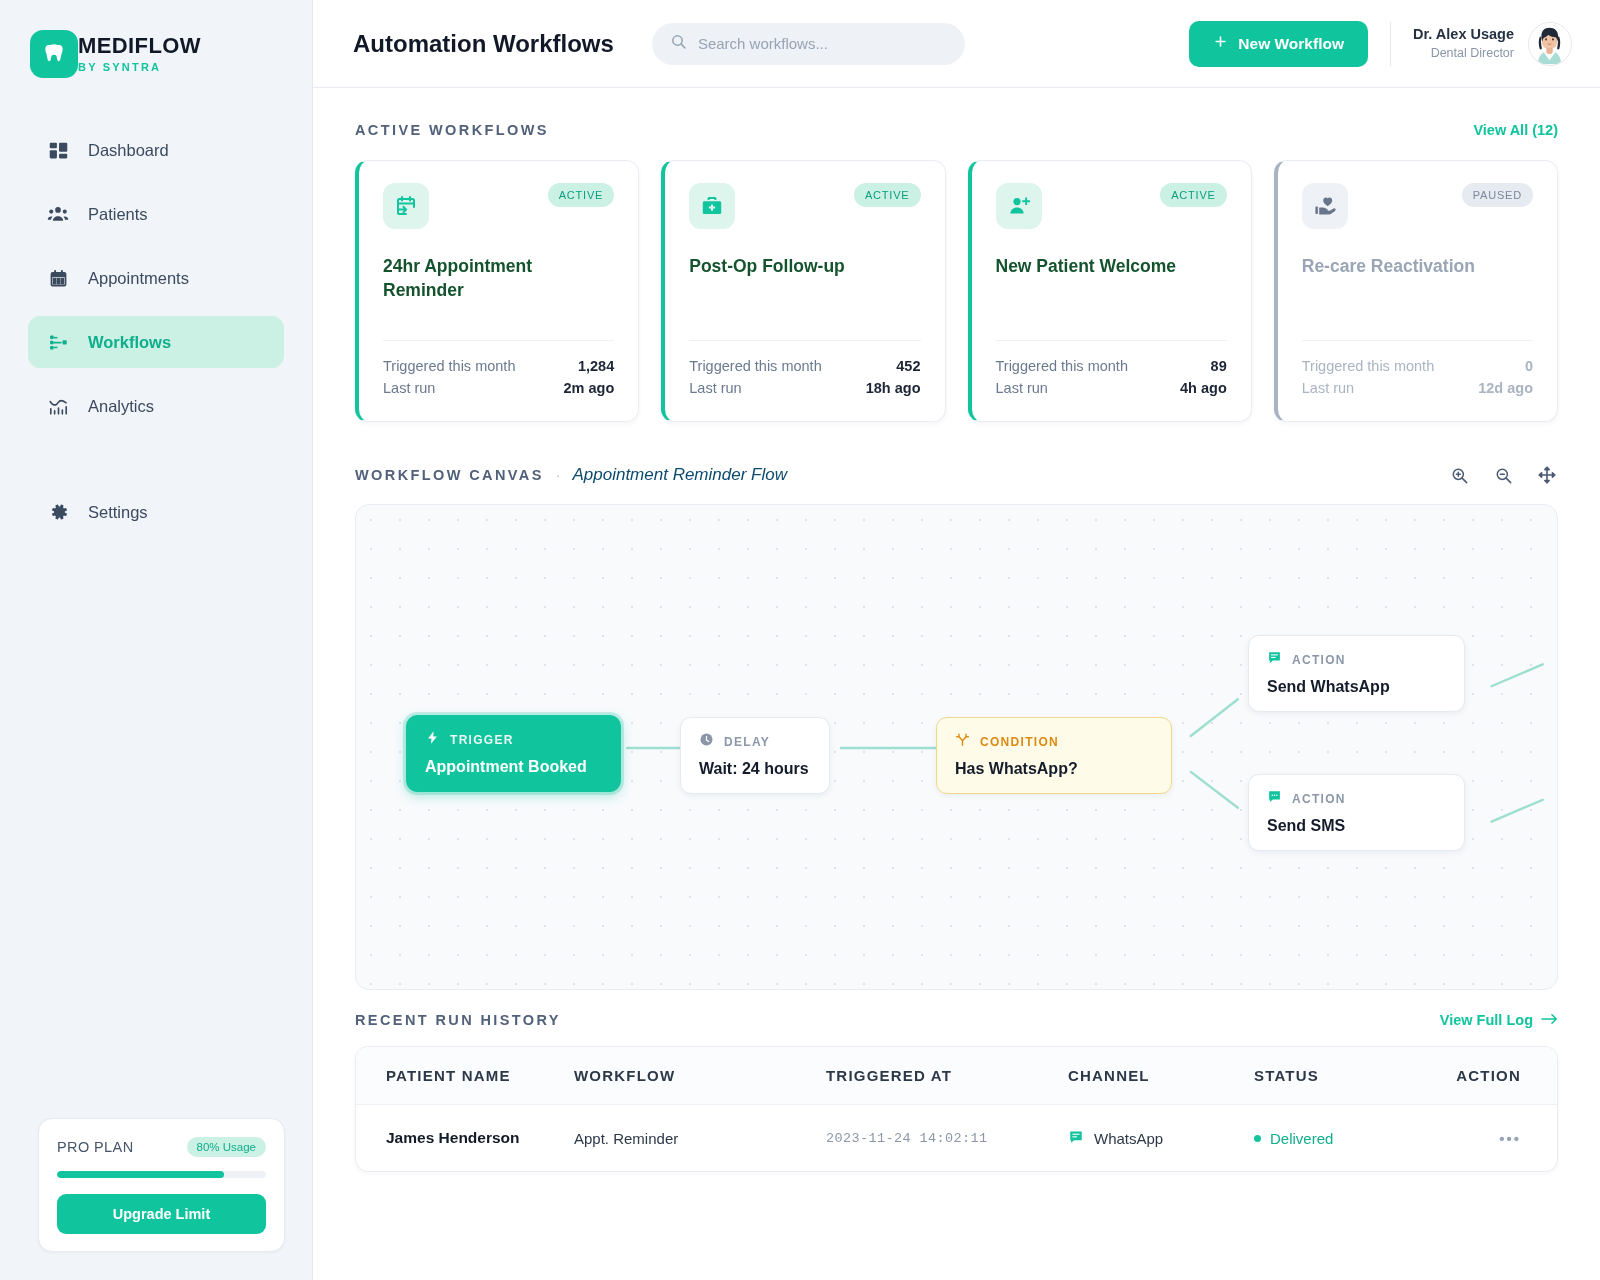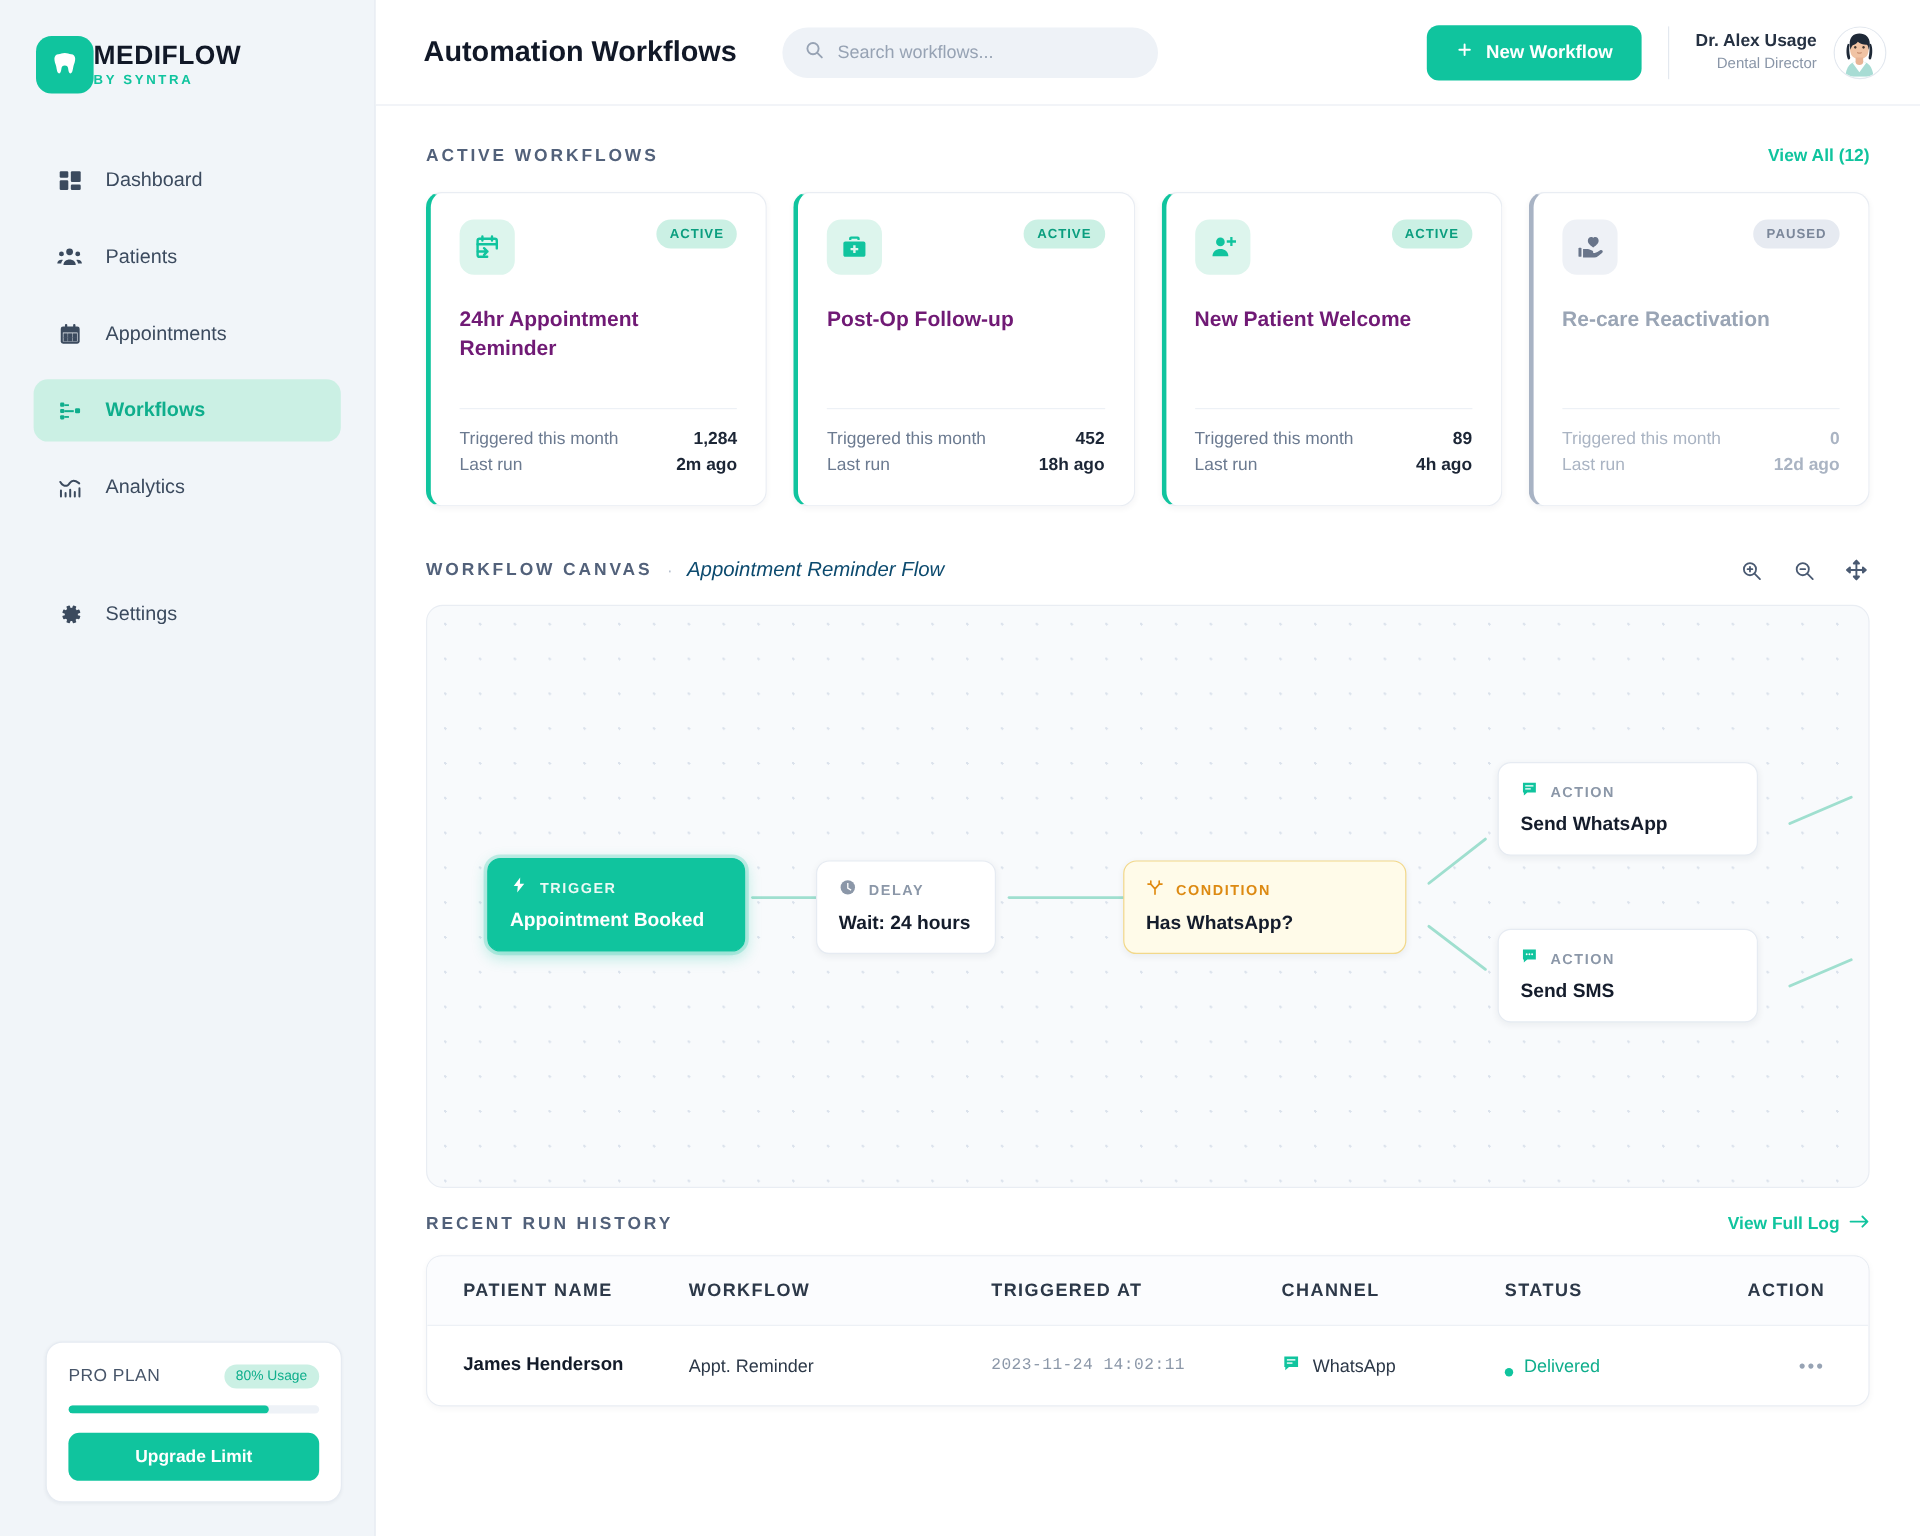--- a/index.html
+++ b/index.html
@@ -121,27 +121,27 @@
     display: flex; flex-direction: column;
   }
   .wcard.paused { border-left-color: #a8b3c4; }
   .wcard-top { display: flex; align-items: flex-start; justify-content: space-between; }
   .wc-icon {
     width: 46px; height: 46px; border-radius: 12px; background: #ddf5ed;
     display: flex; align-items: center; justify-content: center;
   }
   .wcard.paused .wc-icon { background: #eef1f6; }
   .badge {
-    font-size: 11px; font-weight: 700; letter-spacing: .8px;
+    font-size: 11px; font-weight: 400; letter-spacing: .8px;
     padding: 6px 11px; border-radius: 999px;
     background: #cbf0e4; color: #0b9e7f;
   }
   .badge.grey { background: #e6eaf1; color: #7b879a; }
   .wc-name {
-    margin-top: 26px; font-size: 17.5px; font-weight: 700; color: #701a75;
+    margin-top: 26px; font-size: 17.5px; font-weight: 700; color: #14532d;
     line-height: 1.35;
   }
   .wcard.paused .wc-name { color: #9aa5b5; }
   .wc-rule { border-top: 1px solid #edf1f6; margin-top: auto; }
   .wc-stats { padding-top: 14px; }
   .wc-row { display: flex; justify-content: space-between; align-items: baseline; padding: 3px 0; }
   .wc-k { font-size: 14.5px; color: #6b7a90; }
   .wc-v { font-size: 14.5px; font-weight: 700; color: #1c2636; }
   .wcard.paused .wc-k, .wcard.paused .wc-v { color: #aab4c3; }
   .wcard.paused .wc-v { font-weight: 700; }
@@ -199,21 +199,21 @@
   .td { font-size: 15px; color: #2c3848; }
   .c1 { flex: 0 0 218px; padding-left: 30px; }
   .c2 { flex: 0 0 252px; }
   .c3 { flex: 0 0 242px; }
   .c4 { flex: 0 0 186px; }
   .c5 { flex: 0 0 186px; }
   .c6 { flex: 1 1 auto; text-align: right; padding-right: 36px; }
   .td.name { font-weight: 700; color: #131b29; font-size: 15.5px; }
   .td.ts { font-family: "Liberation Mono", monospace; font-size: 13.5px; color: #8b97a8; letter-spacing: .4px; }
   .chan { display: flex; align-items: center; gap: 10px; }
-  .stat { display: flex; align-items: flex-end; gap: 9px; color: #0fae8c; font-size: 15px; }
+  .stat { display: flex; align-items: center; gap: 9px; color: #0fae8c; font-size: 15px; }
   .stat .dotm { width: 7px; height: 7px; border-radius: 50%; background: #10c49e; }
   .kebab { letter-spacing: 2px; color: #97a3b4; font-weight: 700; cursor: pointer; }
 </style>
 </head>
 <body>
 
 <div class="app">
 
   <aside class="sidebar">
 

